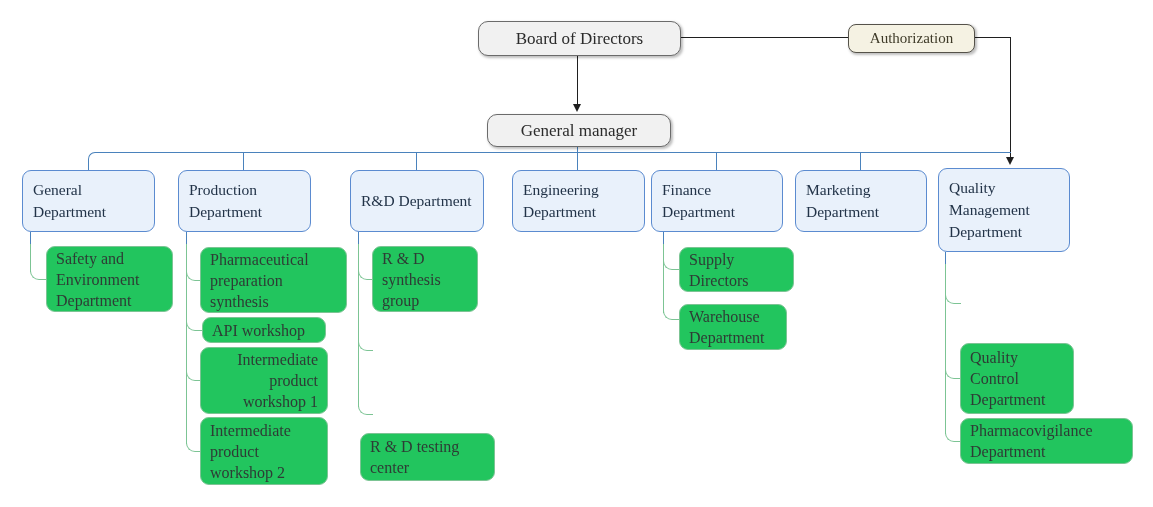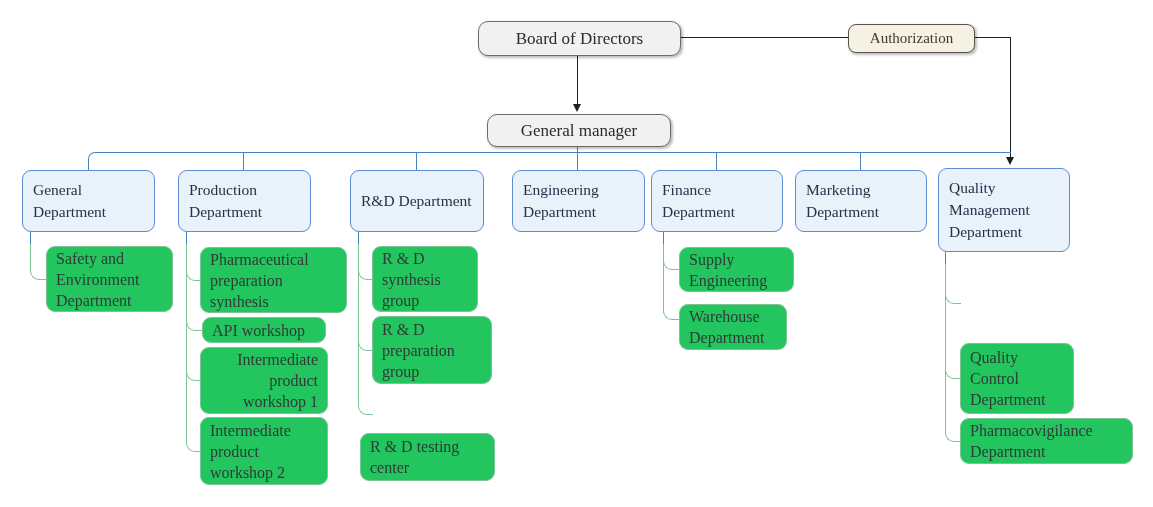--- a/index.html
+++ b/index.html
@@ -104,28 +104,27 @@
   <div class="elbow-green" style="left:186px;top:370px;width:14px;height:10px;"></div>
   <div class="box green" style="left:200px;top:347px;width:128px;height:67px;text-align:right;">Intermediate product workshop 1</div>
   <div class="elbow-green" style="left:186px;top:441px;width:14px;height:10px;"></div>
   <div class="box green" style="left:200px;top:417px;width:128px;height:68px;">Intermediate product workshop 2</div>
 
   <div class="vline blueline" style="left:358px;top:232px;height:12px;"></div>
   <div class="vline greenline" style="left:358px;top:244px;height:163px;"></div>
   <div class="elbow-green" style="left:358px;top:269px;width:14px;height:10px;"></div>
   <div class="box green" style="left:372px;top:246px;width:106px;height:66px;">R &amp; D synthesis group</div>
   <div class="elbow-green" style="left:358px;top:340px;width:14px;height:10px;"></div>
-  <div class="box green" style="left:372px;top:316px;width:120px;height:68px;">R &amp; D preparation group</div>
   <div class="elbow-green" style="left:358px;top:404px;width:14px;height:10px;"></div>
   <div class="box green" style="left:360px;top:391px;width:135px;height:48px;margin-top:42px;">R &amp; D testing center</div>
 
   <div class="vline blueline" style="left:663px;top:232px;height:12px;"></div>
   <div class="vline greenline" style="left:663px;top:244px;height:69px;"></div>
   <div class="elbow-green" style="left:663px;top:259px;width:16px;height:10px;"></div>
-  <div class="box green" style="left:679px;top:247px;width:115px;height:45px;">Supply Engineering</div>
+  <div class="box green" style="left:679px;top:247px;width:115px;height:45px;">Supply Directors</div>
   <div class="elbow-green" style="left:663px;top:309px;width:16px;height:10px;"></div>
   <div class="box green" style="left:679px;top:304px;width:108px;height:46px;">Warehouse Department</div>
 
   <div class="vline blueline" style="left:945px;top:252px;height:12px;"></div>
   <div class="vline greenline" style="left:945px;top:264px;height:170px;"></div>
   <div class="elbow-green" style="left:945px;top:293px;width:15px;height:10px;"></div>
   <div class="elbow-green" style="left:945px;top:368px;width:15px;height:10px;"></div>
   <div class="box green" style="left:960px;top:343px;width:114px;height:71px;">Quality Control Department</div>
   <div class="elbow-green" style="left:945px;top:431px;width:15px;height:10px;"></div>
   <div class="box green" style="left:960px;top:418px;width:173px;height:46px;">Pharmacovigilance Department</div>

